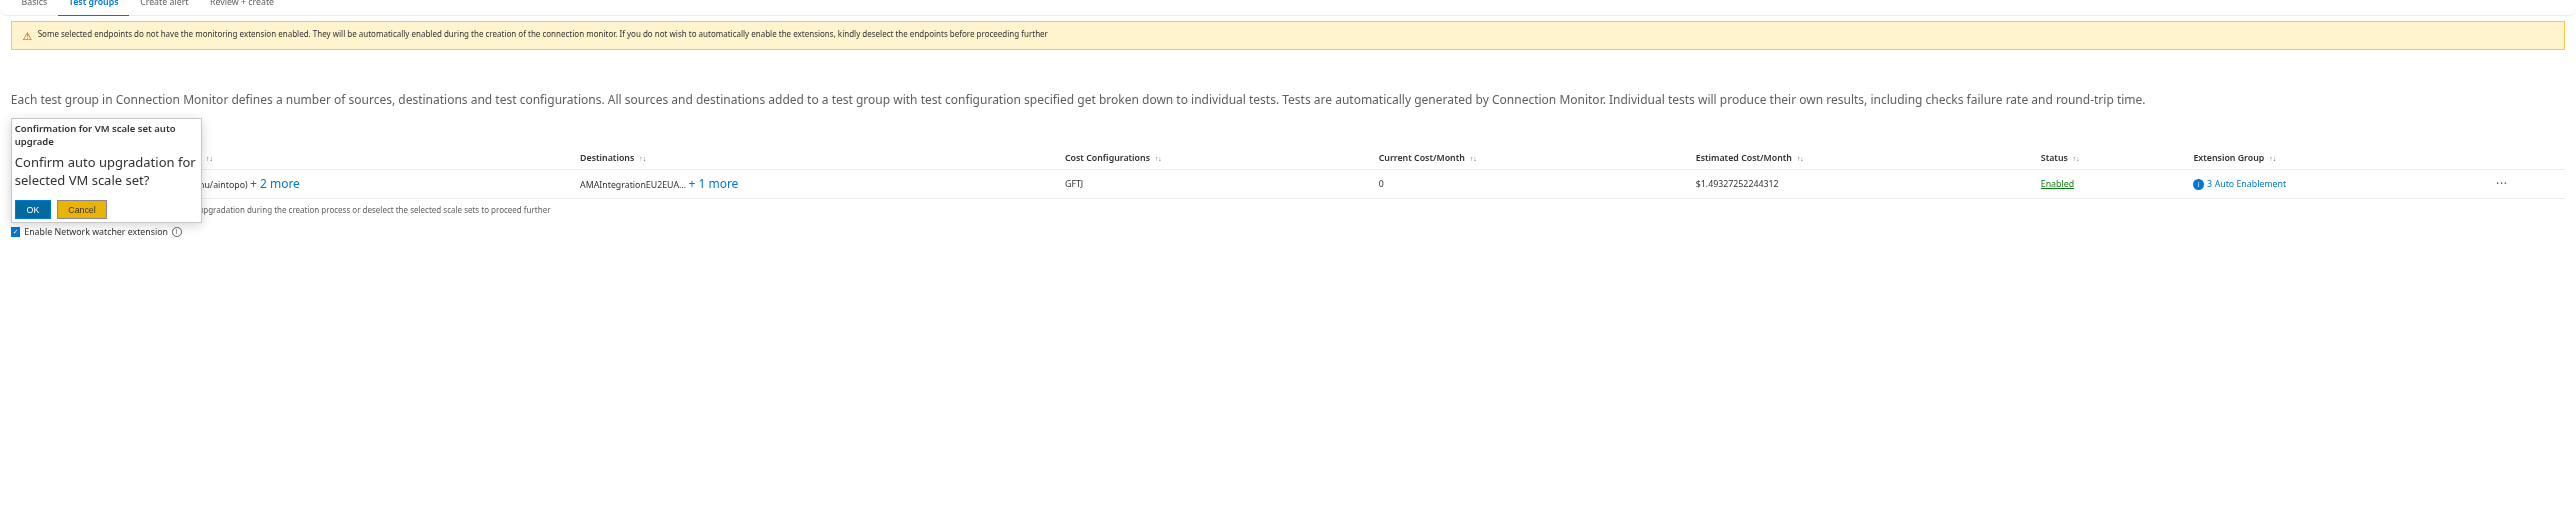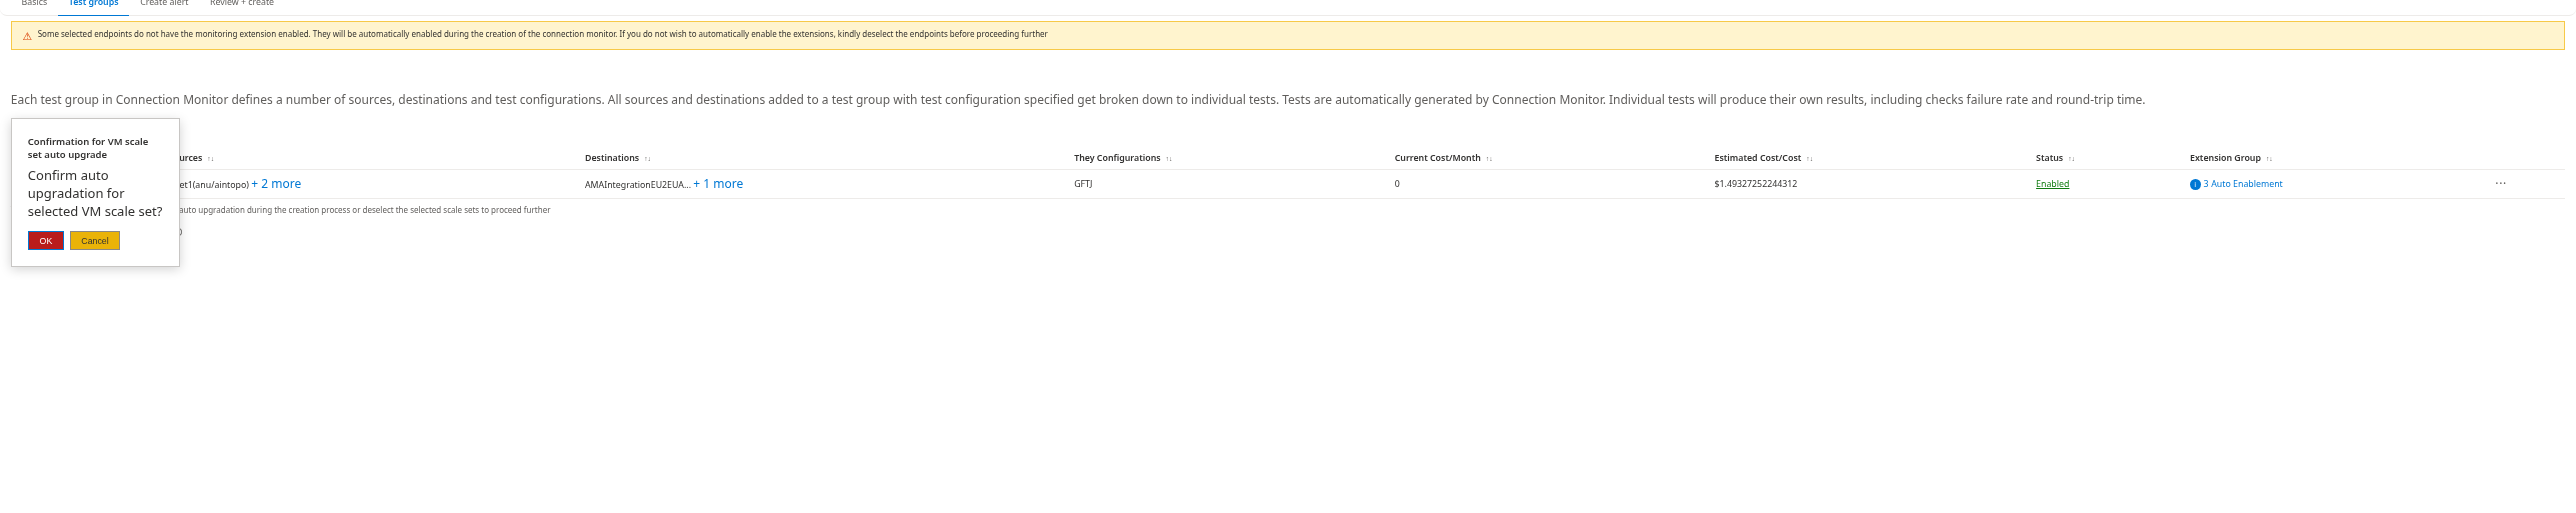--- a/index.html
+++ b/index.html
@@ -141,40 +141,40 @@
       z-index: 100;
       pointer-events: none;
     }
     .modal-dialog {
       position: absolute;
       top: 118px;
       left: 10.8px;
       background: #fff;
       border: 0.7px solid #c8c6c4;
       box-shadow: 0 2.7px 10.8px rgba(0,0,0,0.18);
-      width: 169px;
-      padding: 16px;
+      width: 191px;
+      padding: 3px;
       pointer-events: all;
     }
     .modal-title {
       font-size: 9.5px;
       font-weight: 600;
       margin-bottom: 5.4px;
     }
     .modal-body {
       font-size: 13px;
       color: #323130;
       margin-bottom: 10.8px;
     }
     .modal-actions {
       display: flex;
       gap: 5.4px;
     }
     .btn-primary {
-      background: #b91c1c;
+      background: #0369a1;
       color: #fff;
       border: 0.7px solid #0078d4;
       padding: 3.4px 10.8px;
       font-size: 8.8px;
       cursor: pointer;
     }
     .btn-cancel {
       background: #eab308;
       color: #323130;
       border: 0.7px solid #8a8886;
@@ -258,29 +258,29 @@
         </th>
         <th>
           <span>Sources</span>
           <span class="sort-icon">↑↓</span>
         </th>
         <th>
           <span>Destinations</span>
           <span class="sort-icon">↑↓</span>
         </th>
         <th>
-          <span>They Configurations</span>
+          <span>Cost Configurations</span>
           <span class="sort-icon">↑↓</span>
         </th>
         <th>
           <span>Current Cost/Month</span>
           <span class="sort-icon">↑↓</span>
         </th>
         <th>
-          <span>Estimated Cost/Cost</span>
+          <span>Estimated Cost/Month</span>
           <span class="sort-icon">↑↓</span>
         </th>
         <th>
           <span>Status</span>
           <span class="sort-icon">↑↓</span>
         </th>
         <th>
           <span>Extension Group</span>
           <span class="sort-icon">↑↓</span>
         </th>

